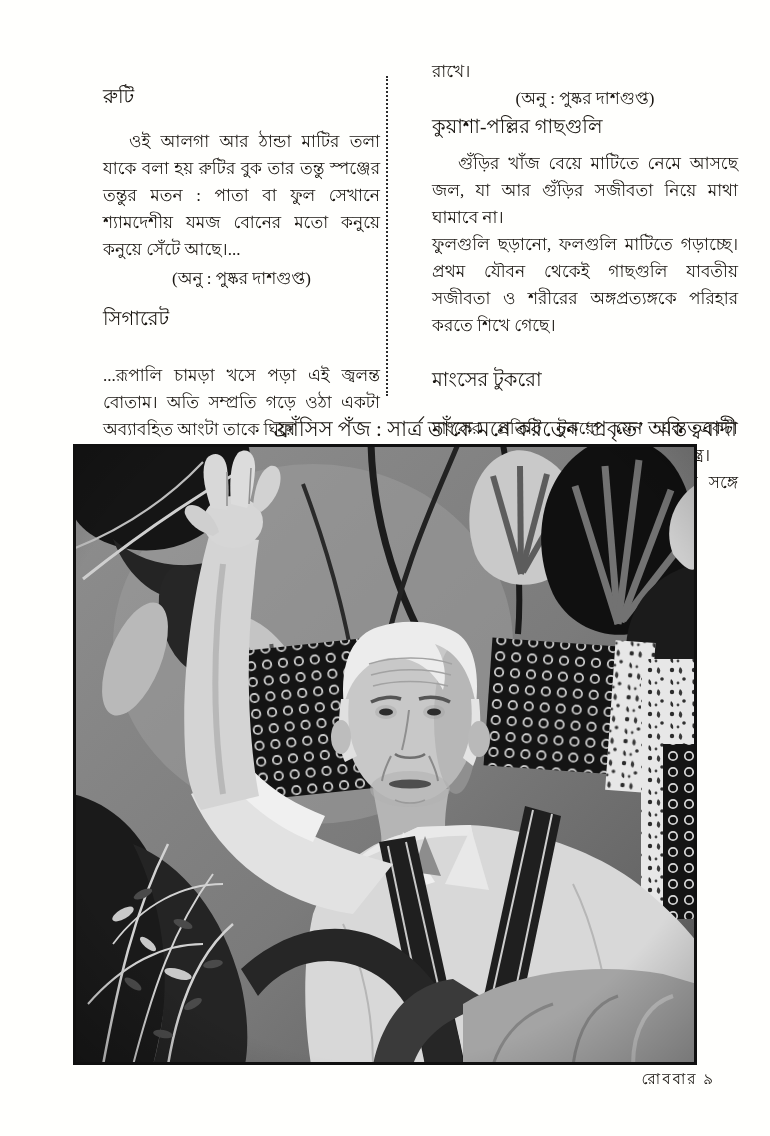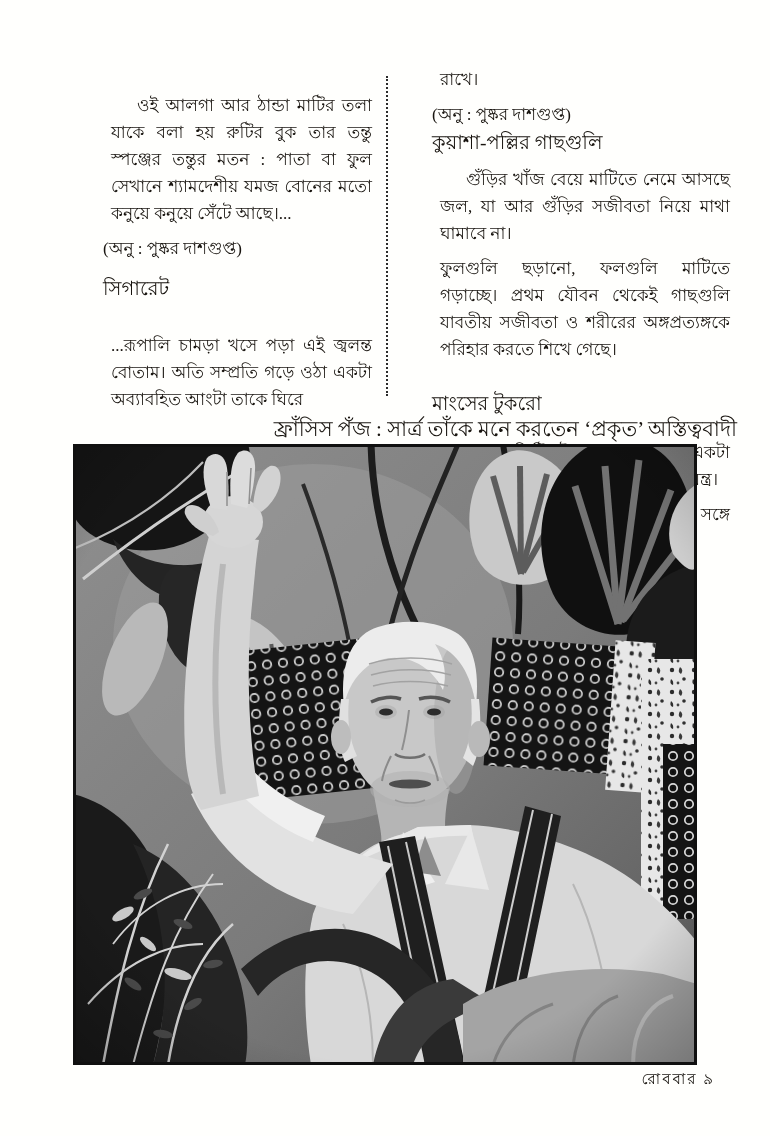--- a/index.html
+++ b/index.html
@@ -19,23 +19,23 @@
   .col-left  { left:103px; top:84px;  width:277px; }
   .col-right { left:432px; top:58px;  width:306px; }
   h2.section-title {
     font-size:19.5px; font-weight:400; line-height:26px;
     text-align:left;
   }
   .col-left .section-title-first { margin-bottom:18px; }
   .col-left .section-title-second { margin-bottom:30px; }
   .col-right .section-title-fog  { margin-bottom:10px; }
   .col-right .section-title-meat { margin-top:28px; margin-bottom:22px; }
-  p { margin:8px; }
+  p { margin:0; }
   p.indent { text-indent:26px; }
-  .credit { text-align:left; margin:2px 0 14px; }
+  .credit { text-align:center; margin:2px 0 14px; }
   .col-right .credit-top { margin:0 0 2px; }
   .column-divider {
     position:absolute; left:386px; top:76px; height:320px; width:0;
     border-left:2px dotted #2b2b2b;
   }
   .photo-caption {
     position:absolute; top:419px; right:33px;
     font-size:21px; line-height:20px;
   }
   .photo-frame {
@@ -45,20 +45,21 @@
   .photo-frame svg { display:block; width:100%; height:100%; }
   .page-footer {
     position:absolute; top:1067px; right:55px;
     font-size:15px; letter-spacing:2px;
   }
 </style>
 </head>
 <body>
 
 <div class="col col-left">
+  <h2 class="section-title section-title-first">রুটি</h2>
   <p class="indent">ওই আলগা আর ঠান্ডা মাটির তলা যাকে বলা হয় রুটির বুক তার তন্তু স্পঞ্জের তন্তুর মতন : পাতা বা ফুল সেখানে শ্যামদেশীয় যমজ বোনের মতো কনুয়ে কনুয়ে সেঁটে আছে।...</p>
   <div class="credit">(অনু : পুষ্কর দাশগুপ্ত)</div>
   <h2 class="section-title section-title-second">সিগারেট</h2>
   <p>...রূপালি চামড়া খসে পড়া এই জ্বলন্ত বোতাম। অতি সম্প্রতি গড়ে ওঠা একটা অব্যাবহিত আংটা তাকে ঘিরে</p>
 </div>
 
 <div class="column-divider"></div>
 
 <div class="col col-right">
   <p>রাখে।</p>

